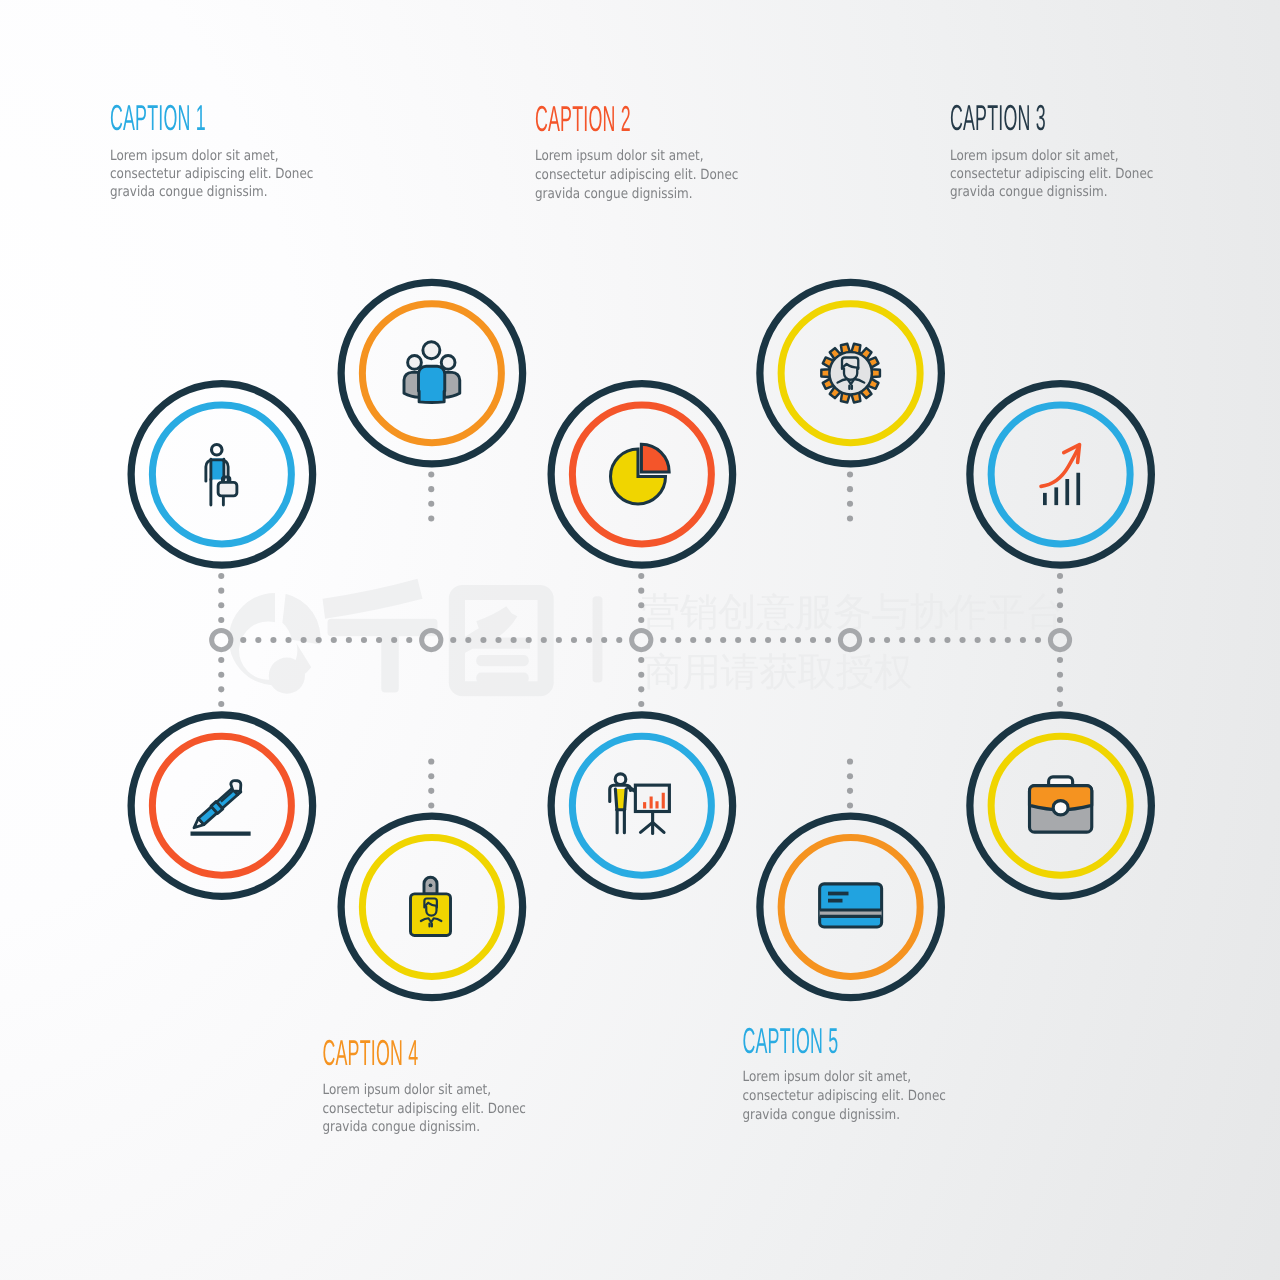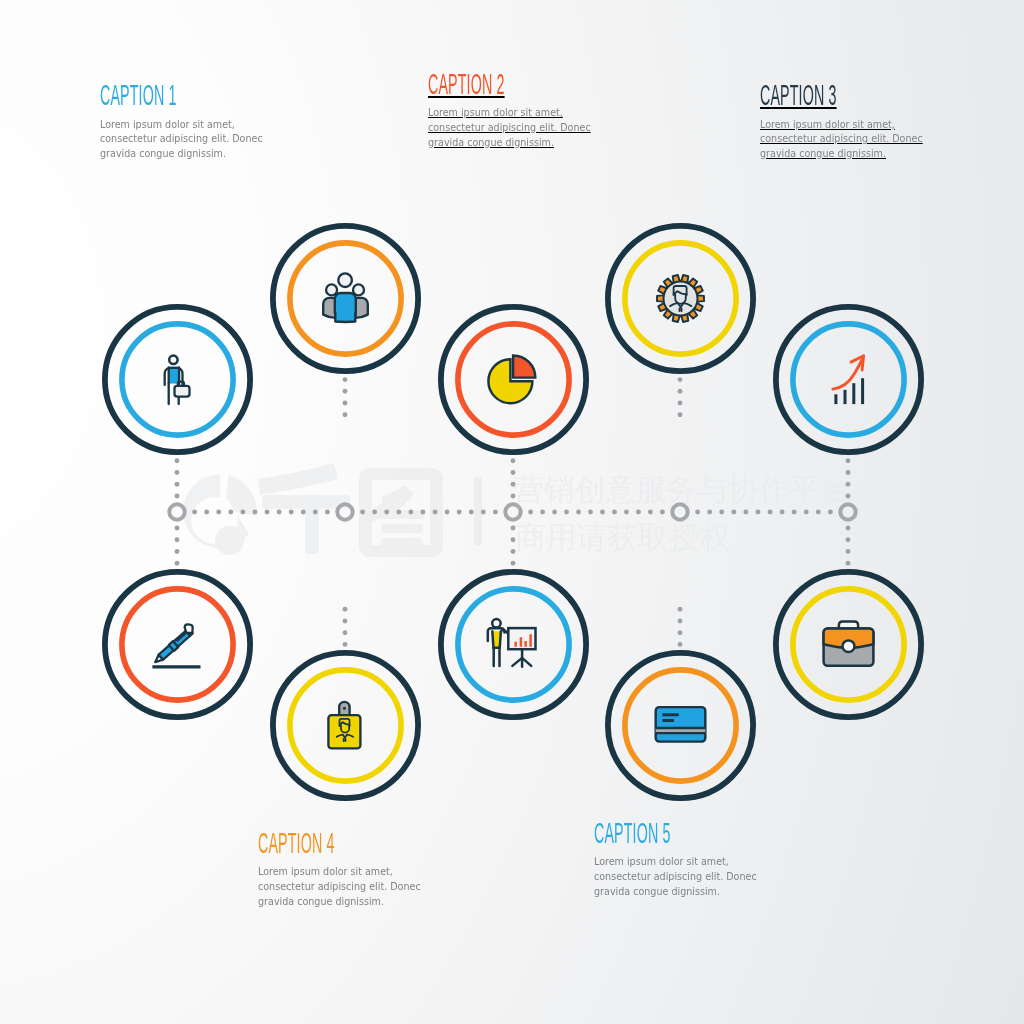--- a/index.html
+++ b/index.html
@@ -365,29 +365,29 @@
               <path d="M-20.9 -16.0 h41.8 a4.0 4.0 0 0 1 4.0 4.0 v29.2 a4.0 4.0 0 0 1 -4.0 4.0 h-41.8 a4.0 4.0 0 0 1 -4.0 -4.0 v-29.2 a4.0 4.0 0 0 1 4.0 -4.0 z" fill="#a7a9ac"></path>
               <path d="M-20.9 -16.0 h41.8 a4.0 4.0 0 0 1 4.0 4.0 v11.8 q-14.5 3.6 -24.9 3.6 q-10.4 0 -24.9 -3.6 v-11.8 a4.0 4.0 0 0 1 4.0 -4.0 z" fill="#f59320"></path>
               <path d="M-5.9 1.2 a5.9 5.2 0 0 1 11.8 0 v1.0 a5.9 5.2 0 0 1 -11.8 0 z" fill="#fafafb"></path>
             </g>
           </g>
         </svg>
       </div>
     </div>
 
   <div id="captions">
-      <div class="cap" style="left: 100px; top: 81.3px;">
+      <div class="cap" style="left: 88px; top: 81.3px;">
         <h3 style="color:#29abe2">CAPTION 1</h3>
         <p>Lorem ipsum dolor sit amet, consectetur adipiscing elit. Donec gravida congue dignissim.</p>
       </div>
-      <div class="cap" style="left: 428.2px; top: 70px; text-decoration: underline;">
+      <div class="cap" style="left: 428.2px; top: 82px;">
         <h3 style="color:#f4552a">CAPTION 2</h3>
         <p>Lorem ipsum dolor sit amet, consectetur adipiscing elit. Donec gravida congue dignissim.</p>
       </div>
-      <div class="cap" style="left: 759.5px; top: 81.3px; text-decoration: underline;">
+      <div class="cap" style="left: 759.5px; top: 81.3px;">
         <h3 style="color:#253a48">CAPTION 3</h3>
         <p>Lorem ipsum dolor sit amet, consectetur adipiscing elit. Donec gravida congue dignissim.</p>
       </div>
       <div class="cap" style="left: 258px; top: 829px;">
         <h3 style="color:#f59320">CAPTION 4</h3>
         <p>Lorem ipsum dolor sit amet, consectetur adipiscing elit. Donec gravida congue dignissim.</p>
       </div>
       <div class="cap" style="left: 593.8px; top: 819px;">
         <h3 style="color:#29abe2">CAPTION 5</h3>
         <p>Lorem ipsum dolor sit amet, consectetur adipiscing elit. Donec gravida congue dignissim.</p>

